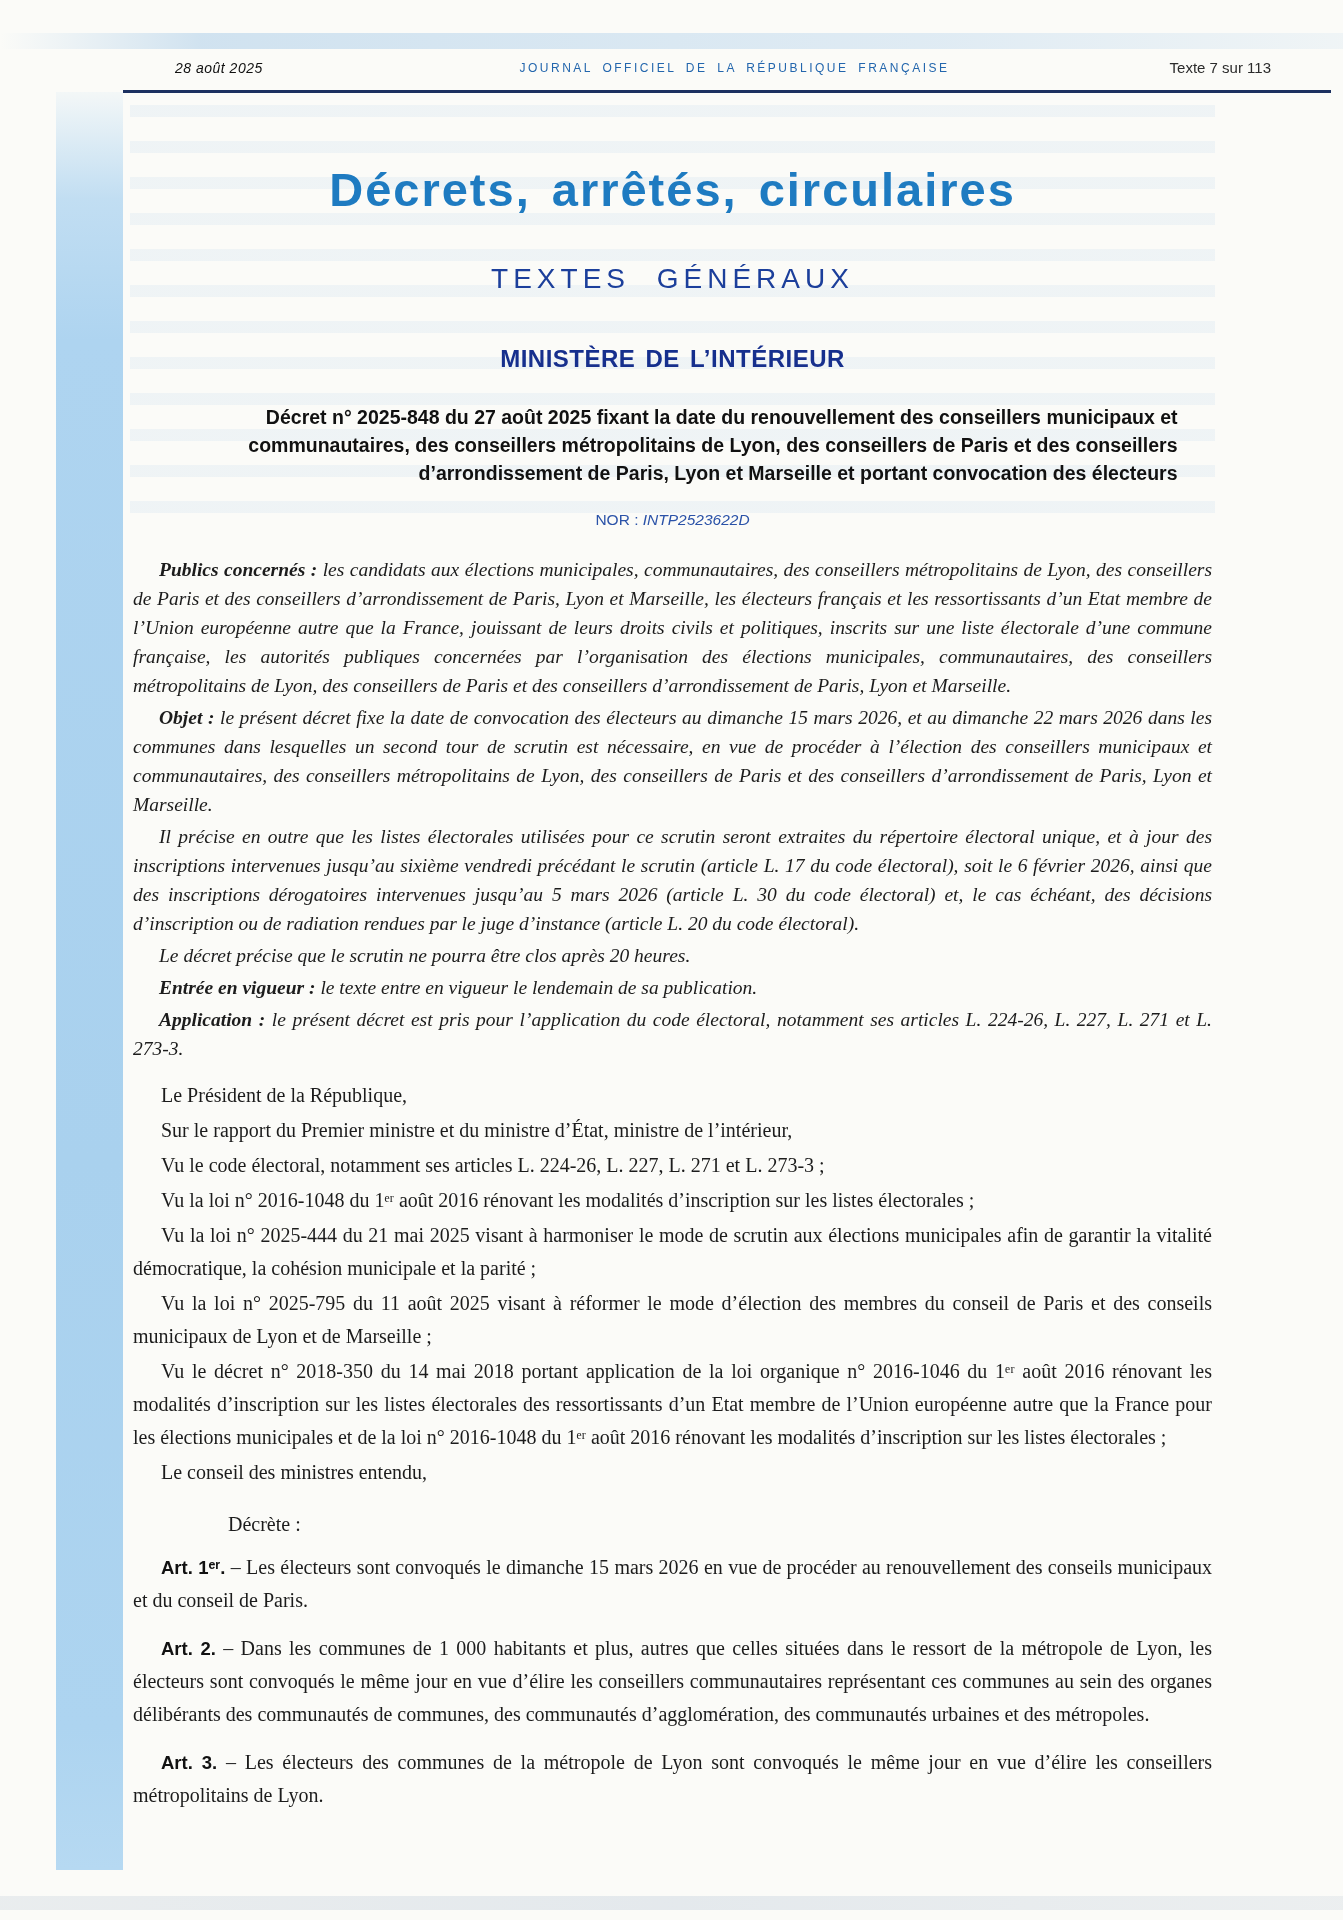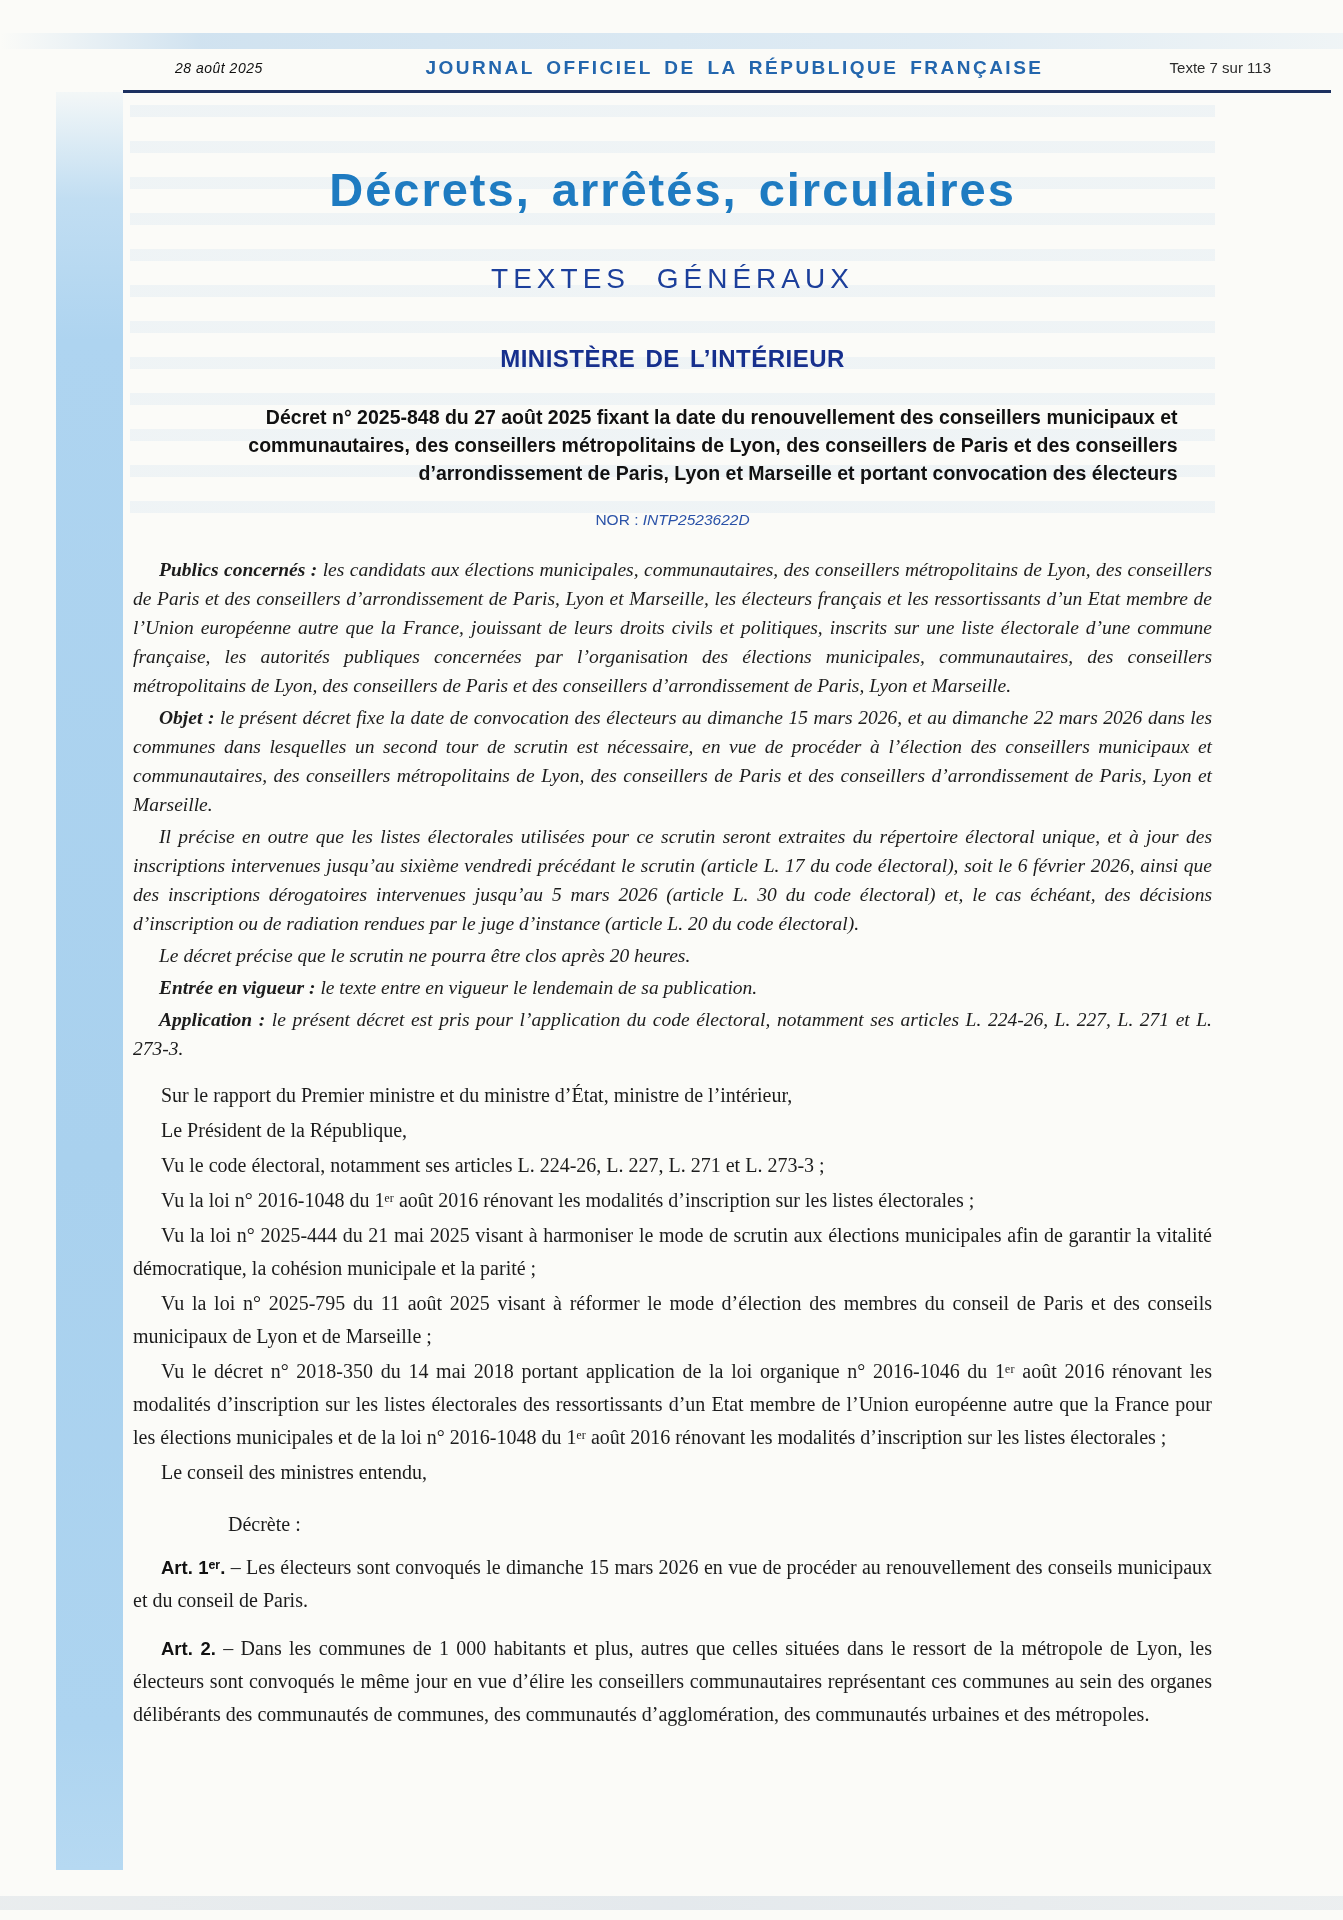--- a/index.html
+++ b/index.html
@@ -39,22 +39,22 @@
 
   
   .header {
     position: absolute; left: 123px; top: 45px; width: 1208px; height: 45px;
     display: flex; align-items: center;
     font-family: "Liberation Sans", "DejaVu Sans", sans-serif;
     border-bottom: 3px solid #1c3060;
   }
   .header .date { width: 215px; font-size: 14px; color: #111; letter-spacing: 0.5px; padding-left: 52px; box-sizing: border-box; font-style: italic; }
   .header .journal {
-    flex: 1; text-align: center; font-size: 19px; letter-spacing: 2.5px;
-    color: #2366ad; word-spacing: 4px; font-weight: bold;
+    flex: 1; text-align: center; font-size: 12px; letter-spacing: 2.5px;
+    color: #2366ad; word-spacing: 4px;
   }
   .header .texte { width: 200px; text-align: right; font-size: 15px; color: #2b2b2b; padding-right: 60px; box-sizing: border-box; }
 
   
   .content {
     position: absolute; left: 133px; top: 92px; width: 1079px;
   }
 
   .big-title {
     margin-top: 70px;
@@ -174,31 +174,32 @@
     <div class="preamble">
       <p><span class="lead">Publics concernés&nbsp;:</span> <span>les candidats aux élections municipales, communautaires, des conseillers métropolitains de Lyon, des conseillers de Paris et des conseillers d’arrondissement de Paris, Lyon et Marseille, les électeurs français et les ressortissants d’un Etat membre de l’Union européenne autre que la France, jouissant de leurs droits civils et politiques, inscrits sur une liste électorale d’une commune française, les autorités publiques concernées par l’organisation des élections municipales, communautaires, des conseillers métropolitains de Lyon, des conseillers de Paris et des conseillers d’arrondissement de Paris, Lyon et Marseille.</span></p>
       <p><span class="lead">Objet&nbsp;:</span> <span>le présent décret fixe la date de convocation des électeurs au dimanche 15 mars 2026, et au dimanche 22 mars 2026 dans les communes dans lesquelles un second tour de scrutin est nécessaire, en vue de procéder à l’élection des conseillers municipaux et communautaires, des conseillers métropolitains de Lyon, des conseillers de Paris et des conseillers d’arrondissement de Paris, Lyon et Marseille.</span></p>
       <p><span>Il précise en outre que les listes électorales utilisées pour ce scrutin seront extraites du répertoire électoral unique, et à jour des inscriptions intervenues jusqu’au sixième vendredi précédant le scrutin (article L. 17 du code électoral), soit le 6 février 2026, ainsi que des inscriptions dérogatoires intervenues jusqu’au 5 mars 2026 (article L. 30 du code électoral) et, le cas échéant, des décisions d’inscription ou de radiation rendues par le juge d’instance (article L. 20 du code électoral).</span></p>
       <p><span>Le décret précise que le scrutin ne pourra être clos après 20 heures.</span></p>
       <p><span class="lead">Entrée en vigueur&nbsp;:</span> <span>le texte entre en vigueur le lendemain de sa publication.</span></p>
       <p><span class="lead">Application&nbsp;:</span> <span>le présent décret est pris pour l’application du code électoral, notamment ses articles L. 224-26, L. 227, L. 271 et L. 273-3.</span></p>
     </div>
 
     <div class="bodytext">
+      <p>Le Président de la République,</p>
       <p>Sur le rapport du Premier ministre et du ministre d’État, ministre de l’intérieur,</p>
-      <p>Le Président de la République,</p>
       <p>Vu le code électoral, notamment ses articles L. 224-26, L. 227, L. 271 et L. 273-3&nbsp;;</p>
       <p>Vu la loi n° 2016-1048 du 1ᵉʳ août 2016 rénovant les modalités d’inscription sur les listes électorales&nbsp;;</p>
       <p>Vu la loi n° 2025-444 du 21 mai 2025 visant à harmoniser le mode de scrutin aux élections municipales afin de garantir la vitalité démocratique, la cohésion municipale et la parité&nbsp;;</p>
       <p>Vu la loi n° 2025-795 du 11 août 2025 visant à réformer le mode d’élection des membres du conseil de Paris et des conseils municipaux de Lyon et de Marseille&nbsp;;</p>
       <p>Vu le décret n° 2018-350 du 14 mai 2018 portant application de la loi organique n° 2016-1046 du 1ᵉʳ août 2016 rénovant les modalités d’inscription sur les listes électorales des ressortissants d’un Etat membre de l’Union européenne autre que la France pour les élections municipales et de la loi n° 2016-1048 du 1ᵉʳ août 2016 rénovant les modalités d’inscription sur les listes électorales&nbsp;;</p>
       <p>Le conseil des ministres entendu,</p>
     </div>
 
     <div class="decrete">Décrète&nbsp;:</div>
 
     <div class="articles">
       <p><span class="art-label">Art. 1ᵉʳ.</span> <span>–  Les électeurs sont convoqués le dimanche 15 mars 2026 en vue de procéder au renouvellement des conseils municipaux et du conseil de Paris.</span></p>
       <p><span class="art-label">Art. 2.</span> <span>–  Dans les communes de 1&nbsp;000 habitants et plus, autres que celles situées dans le ressort de la métropole de Lyon, les électeurs sont convoqués le même jour en vue d’élire les conseillers communautaires représentant ces communes au sein des organes délibérants des communautés de communes, des communautés d’agglomération, des communautés urbaines et des métropoles.</span></p>
+      <p><span class="art-label">Art. 3.</span> <span>–  Les électeurs des communes de la métropole de Lyon sont convoqués le même jour en vue d’élire les conseillers métropolitains de Lyon.</span></p>
     </div>
 
   </div>
 </div>
 
 </body></html>

